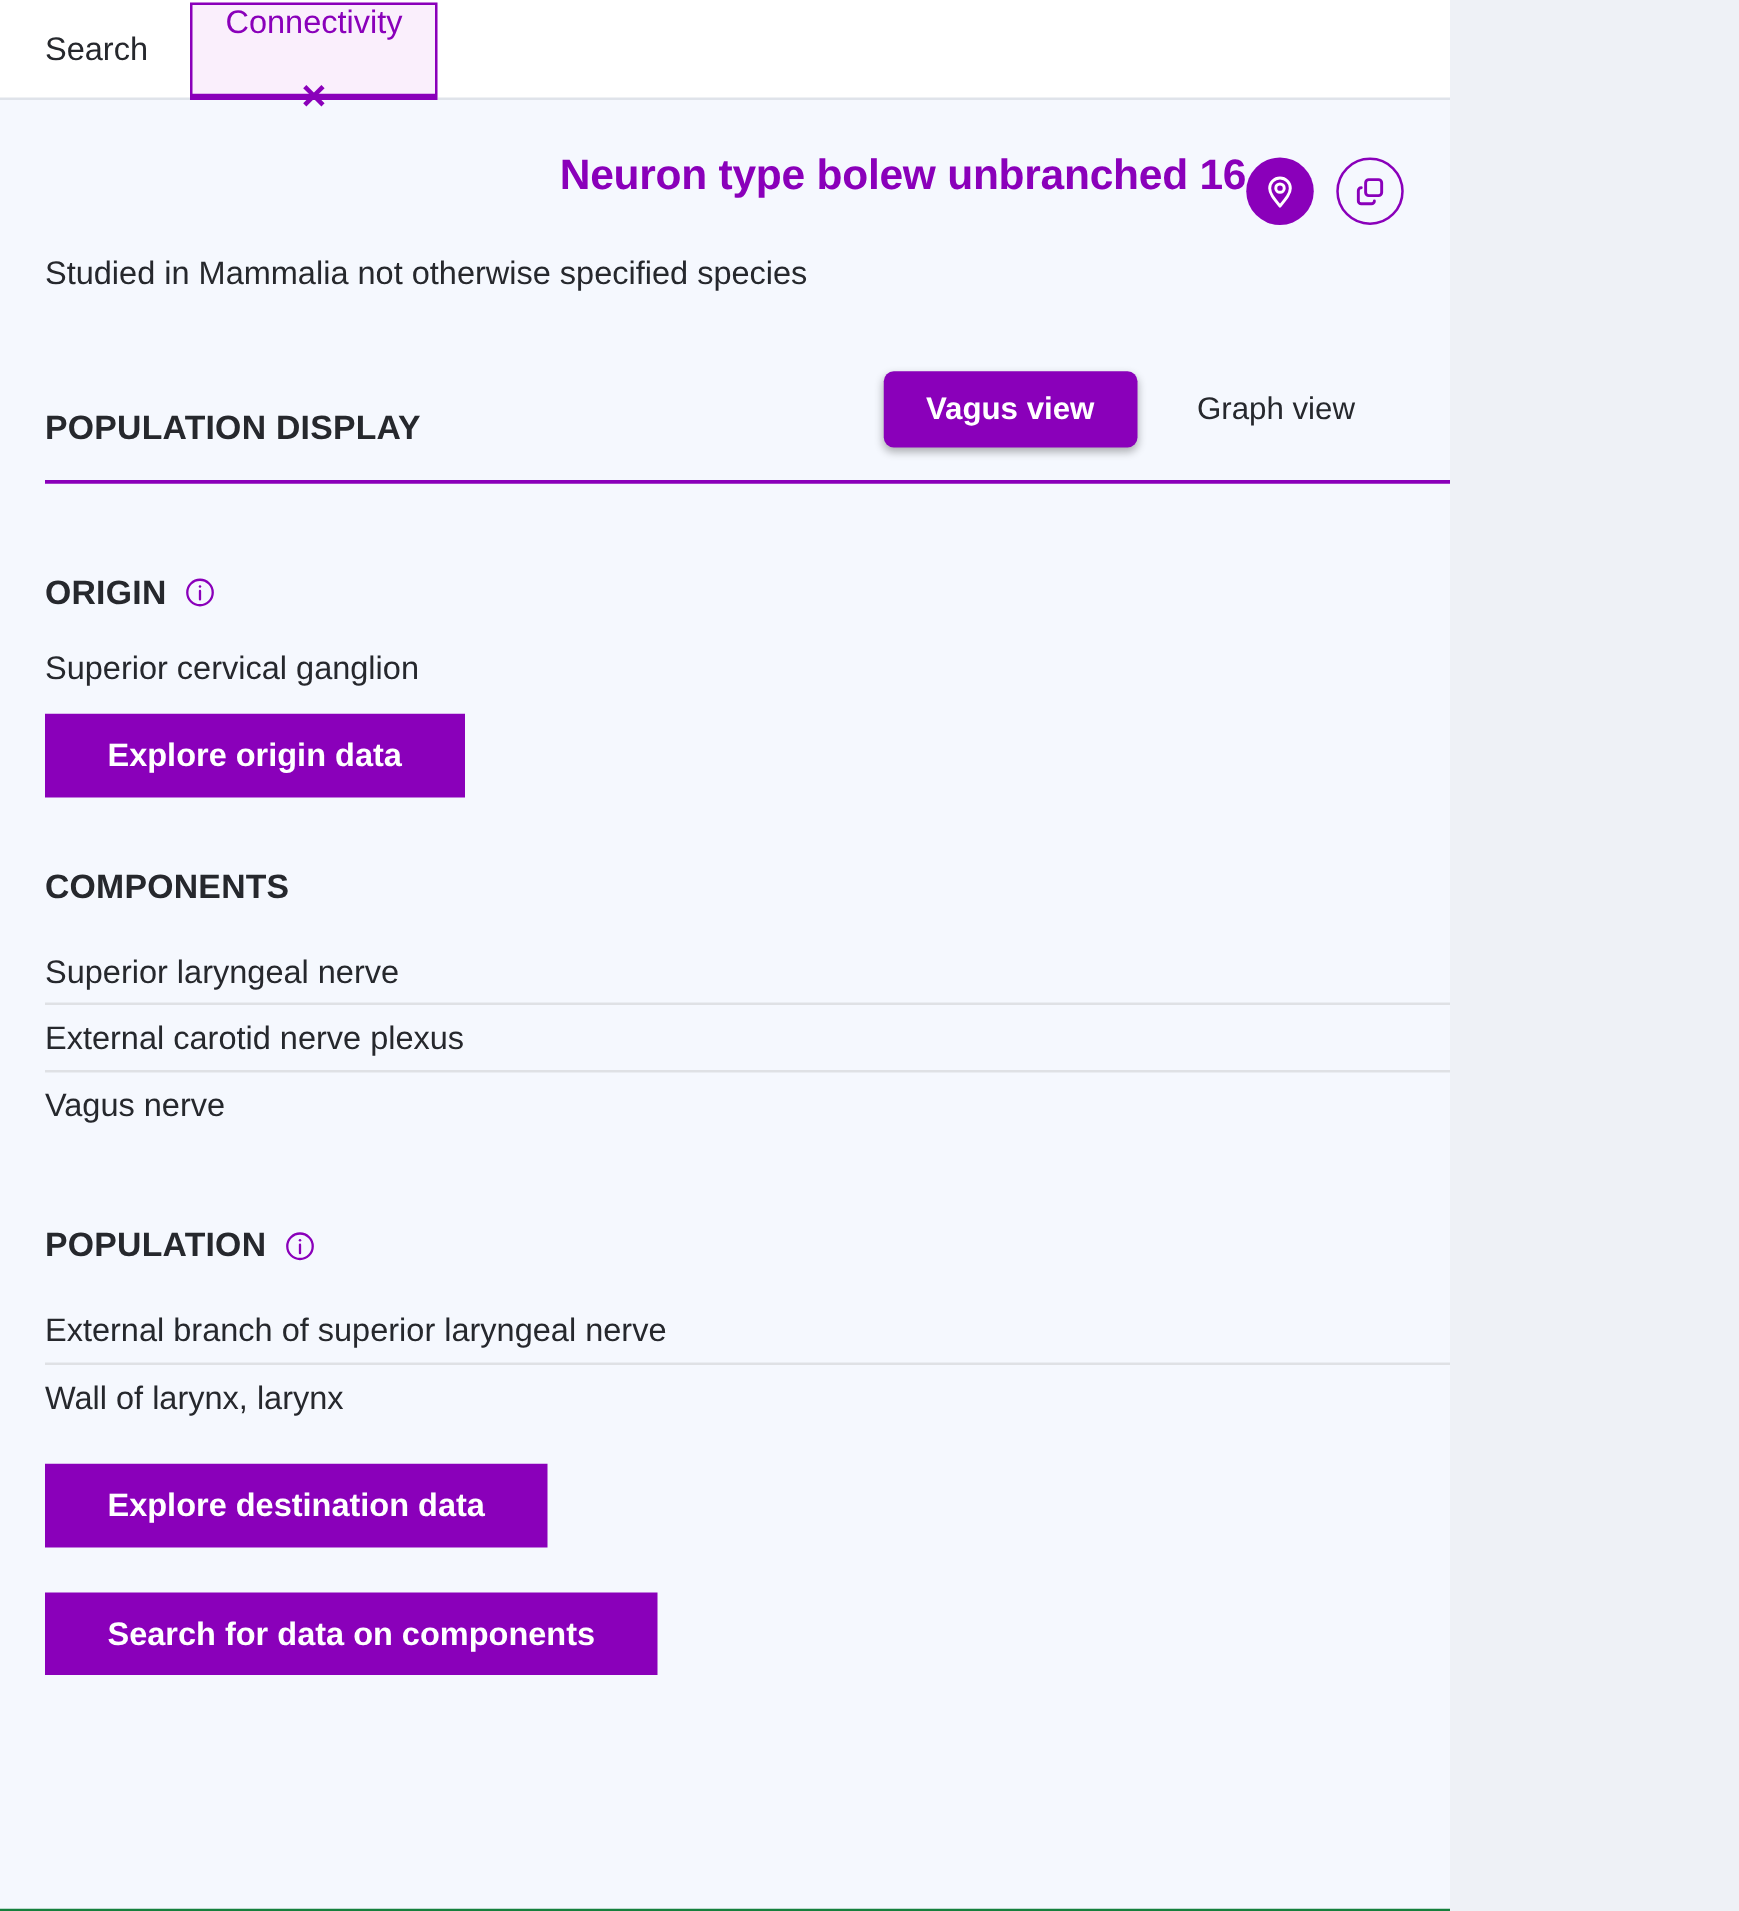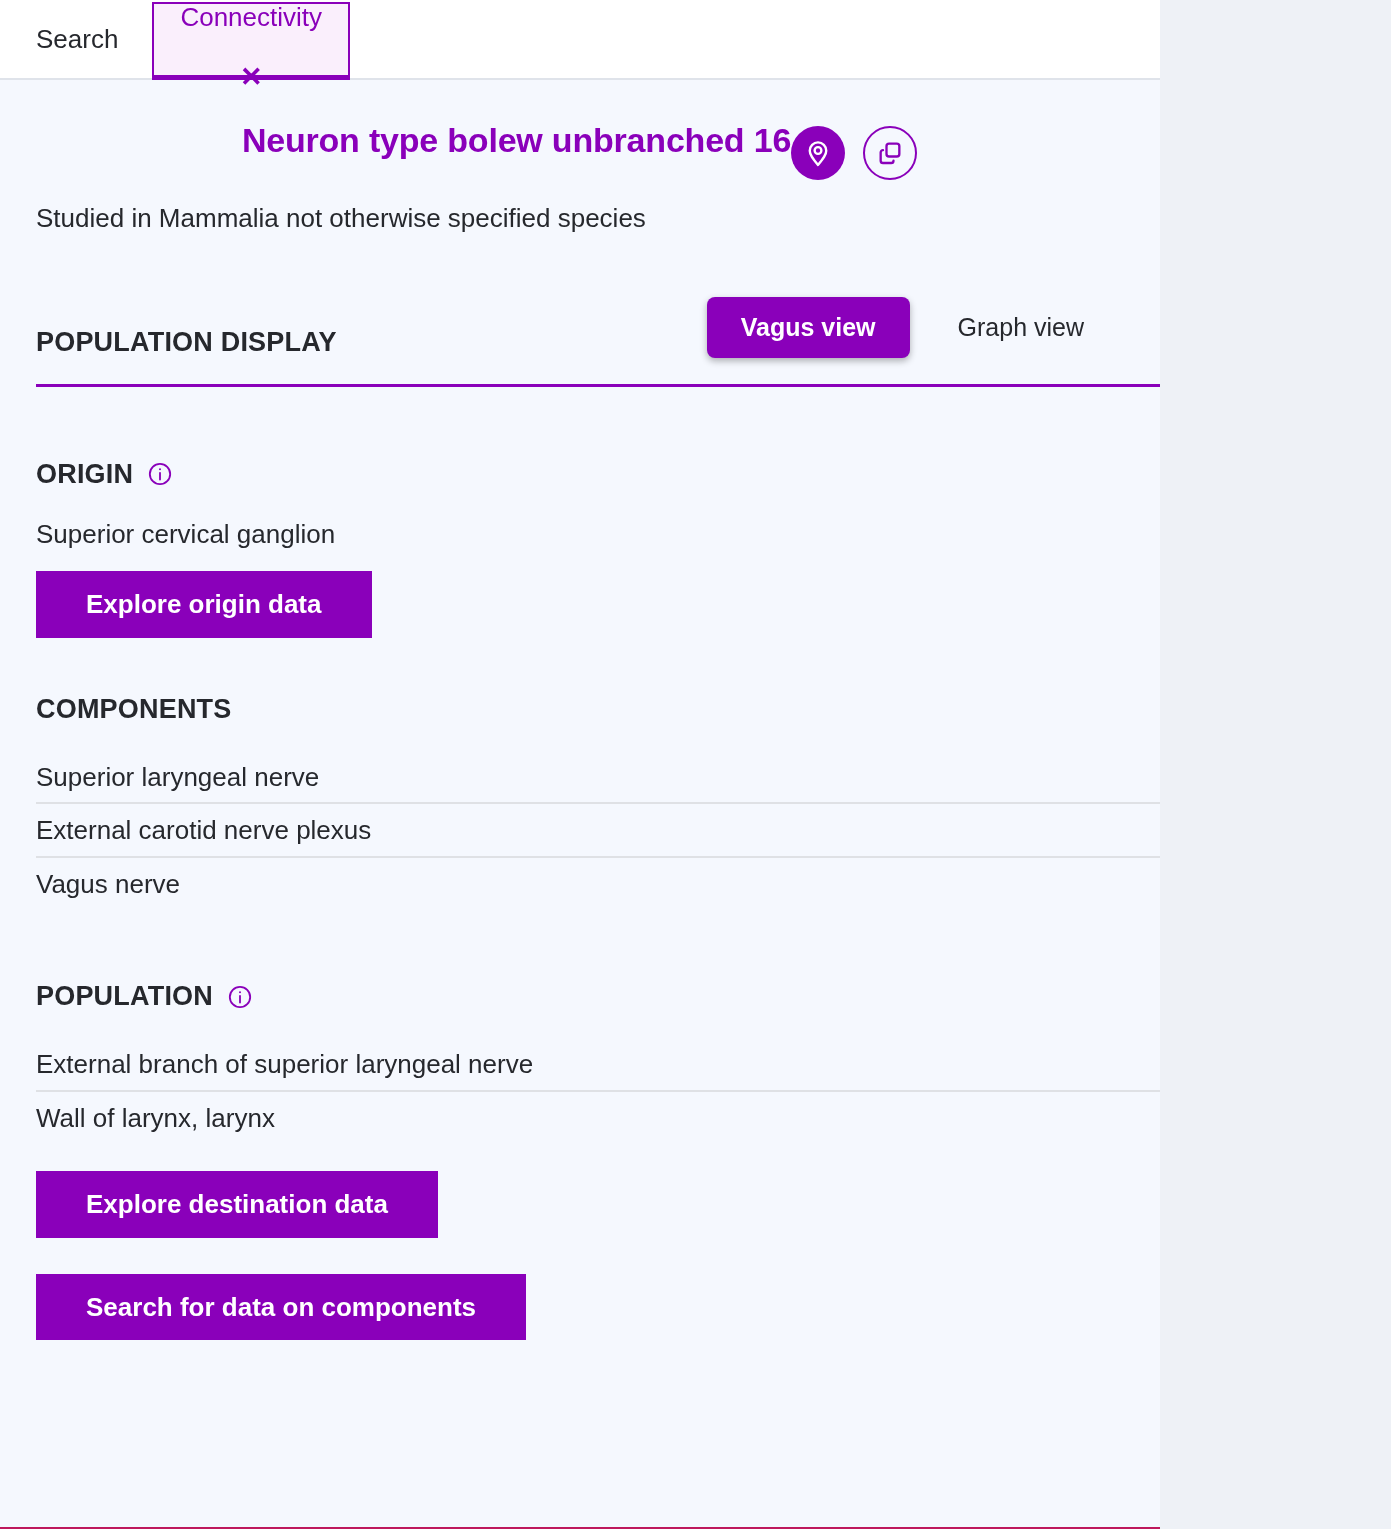--- a/index.html
+++ b/index.html
@@ -9,21 +9,21 @@
     height: 1529px;
     font-family: "Liberation Sans", sans-serif;
     background: #eef1f6;
   }
 
   #app {
     position: relative;
     width: 1160px;
     height: 1529px;
     background: #f5f8fe;
-    border-bottom: 2px solid #be185d;
+    border-bottom: 2px solid #15803d;
     overflow: hidden;
   }
 
   
   .tabbar {
     position: relative;
     height: 80px;
     background: #ffffff;
     border-bottom: 2px solid #dfe3ea;
     display: flex;
@@ -69,21 +69,21 @@
   }
 
   
   .content {
     padding: 0 36px;
   }
 
   .title-row {
     display: flex;
     align-items: flex-start;
-    justify-content: center;
+    justify-content: flex-end;
     padding-top: 42px;
   }
 
   .page-title {
     font-size: 34px;
     font-weight: bold;
     color: #8a00ba;
     letter-spacing: -0.2px;
     line-height: 1.1;
   }

